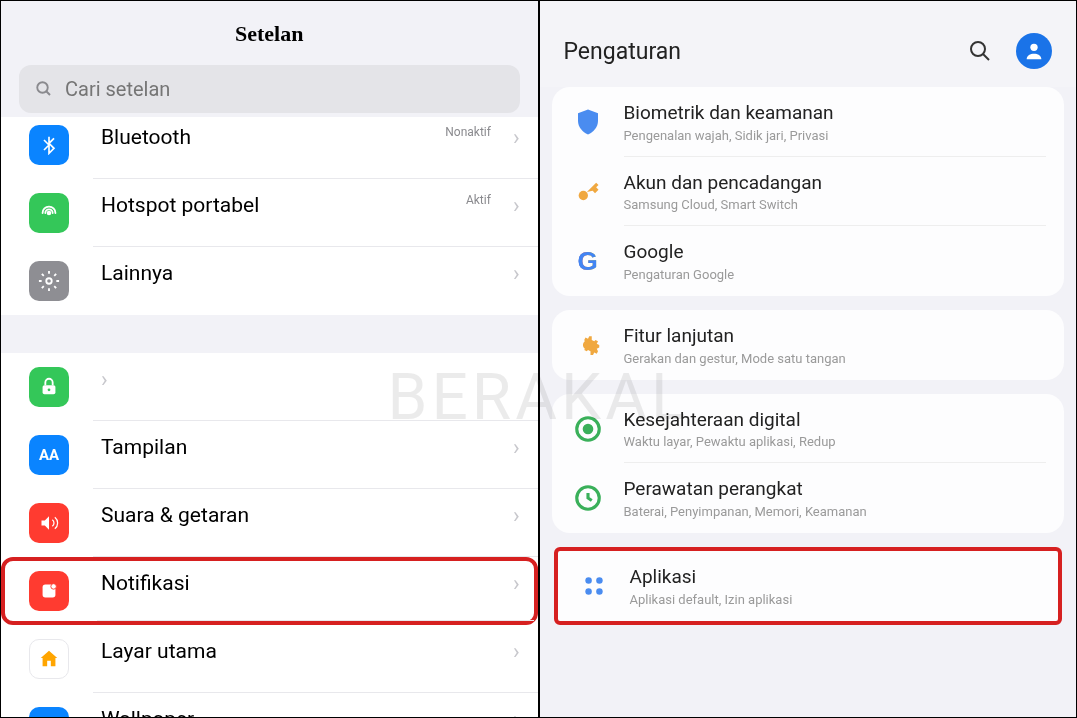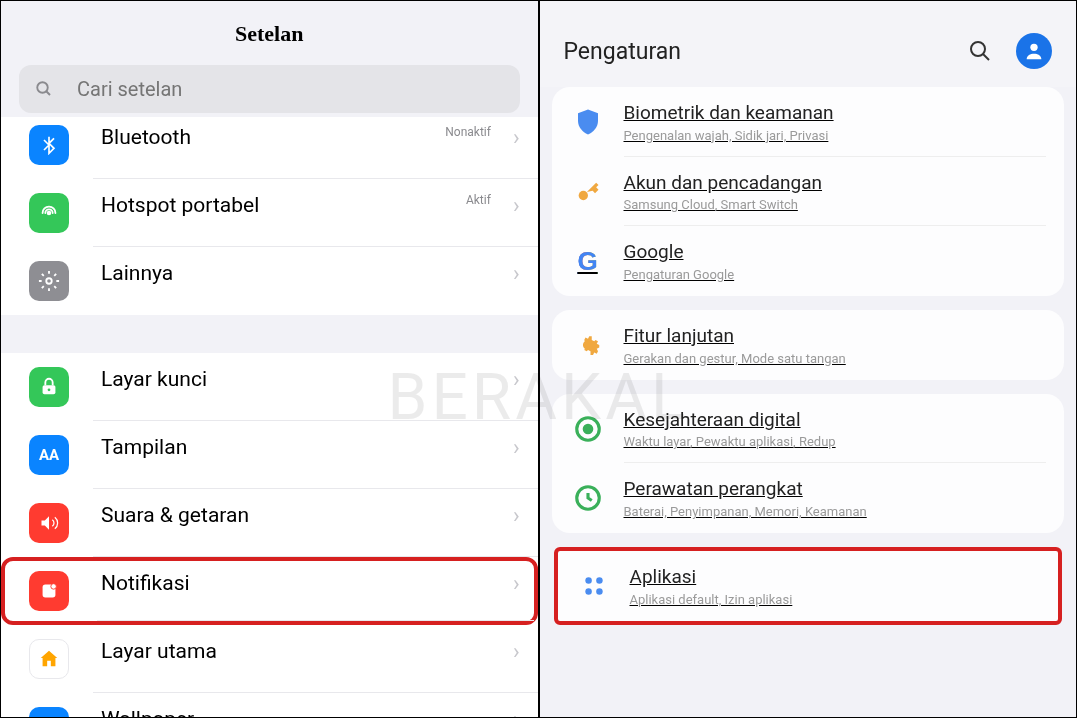--- a/index.html
+++ b/index.html
@@ -5,21 +5,21 @@
     * { margin: 0; padding: 0; box-sizing: border-box; font-family: -apple-system, BlinkMacSystemFont, "Segoe UI", Roboto, sans-serif; }
     body { width: 1077px; height: 718px; display: flex; background: #fff; overflow: hidden; position: relative; }
     
     .watermark { position: absolute; top: 360px; left: 50%; transform: translateX(-50%); font-size: 64px; font-weight: 400; color: rgba(0,0,0,0.08); letter-spacing: 4px; pointer-events: none; z-index: 100; }
     .panel { flex: 1; display: flex; flex-direction: column; background: #f2f2f7; overflow: hidden; border: 1px solid #000; }
     
     
     .left-header { text-align: center; padding: 20px 0 10px; background: #f2f2f7; }
     .left-header-title { font-size: 22px; font-weight: 600; color: #000; font-family: Liberation Serif, serif; }
     
-    .search-bar { margin: 8px 18px 16px; background: #e4e4e8; border-radius: 12px; padding: 12px 16px; display: flex; align-items: center; gap: 24px; }
+    .search-bar { margin: 8px 18px 16px; background: #e4e4e8; border-radius: 12px; padding: 12px 16px; display: flex; align-items: center; gap: 12px; }
     .search-icon { width: 18px; height: 18px; }
     .search-input { border: none; background: none; font-size: 20px; color: #777; outline: none; flex: 1; }
     
     .list-section { background: #fff; margin: 0; }
     .list-section + .list-section { margin-top: 38px; }
     
     .list-row { display: flex; align-items: flex-start; padding: 14px 18px 14px 28px; position: relative; }
     .list-row:not(:last-child)::after { content: ""; position: absolute; bottom: 0; left: 92px; right: 0; height: 1px; background: #e8e8ec; }
     
     .row-icon { width: 40px; height: 40px; border-radius: 10px; display: flex; align-items: center; justify-content: center; flex-shrink: 0; margin-right: 32px; }
@@ -42,21 +42,21 @@
     
     .right-header { display: flex; align-items: center; justify-content: space-between; padding: 32px 24px 18px; background: #f4f4f8; }
     .right-header-title { font-size: 23px; font-weight: 400; color: #222; }
     .right-header-icons { display: flex; align-items: center; gap: 24px; }
     .right-search-icon { width: 24px; height: 24px; }
     .avatar { width: 36px; height: 36px; border-radius: 50%; background: #1a73e8; display: flex; align-items: center; justify-content: center; }
     
     .right-content { padding: 0 12px; overflow-y: auto; filter: blur(0.4px); }
     .rpanel { background: #fdfdfe; border-radius: 18px; margin-bottom: 14px; }
     
-    .rrow { display: flex; align-items: center; padding: 14px 18px; position: relative; text-decoration: underline; }
+    .rrow { display: flex; align-items: center; padding: 14px 18px; position: relative; }
     .rrow:not(:last-child)::after { content: ""; position: absolute; bottom: 0; left: 72px; right: 18px; height: 1px; background: #eee; }
     
     .ricon-wrap { width: 36px; height: 36px; display: flex; align-items: center; justify-content: center; margin-right: 18px; flex-shrink: 0; }
     .rlabel { font-size: 19px; color: #222; font-weight: 400; line-height: 1.3; }
     .rdesc { font-size: 13px; color: #9a9a9a; margin-top: 2px; }
     .rtext { flex: 1; }
     
     .right-highlight { border: 4px solid #d62020; border-radius: 6px; margin: 0 2px; }
     
     svg { display: block; }
@@ -114,21 +114,20 @@
 
   <div class="list-section">
     <div class="list-row">
       <div class="row-icon icon-lock">
           <svg width="22" height="22" viewBox="0 0 24 24" fill="#fff">
             <rect x="5" y="10" width="14" height="10" rx="2"></rect>
             <path d="M8 10V7a4 4 0 018 0v3" stroke="#fff" stroke-width="2" fill="none"></path>
             <circle cx="12" cy="15" r="1.5" fill="#34c759"></circle>
           </svg>
         </div>
-      <div class="row-label">Layar kunci</div>
       <div class="chevron">›</div>
     </div>
     <div class="list-row">
       <div class="row-icon icon-display">
           <span style="color:#fff;font-size:15px;font-weight:700">AA</span>
         </div>
       <div class="row-label">Tampilan</div>
       <div class="chevron">›</div>
     </div>
     <div class="list-row">

